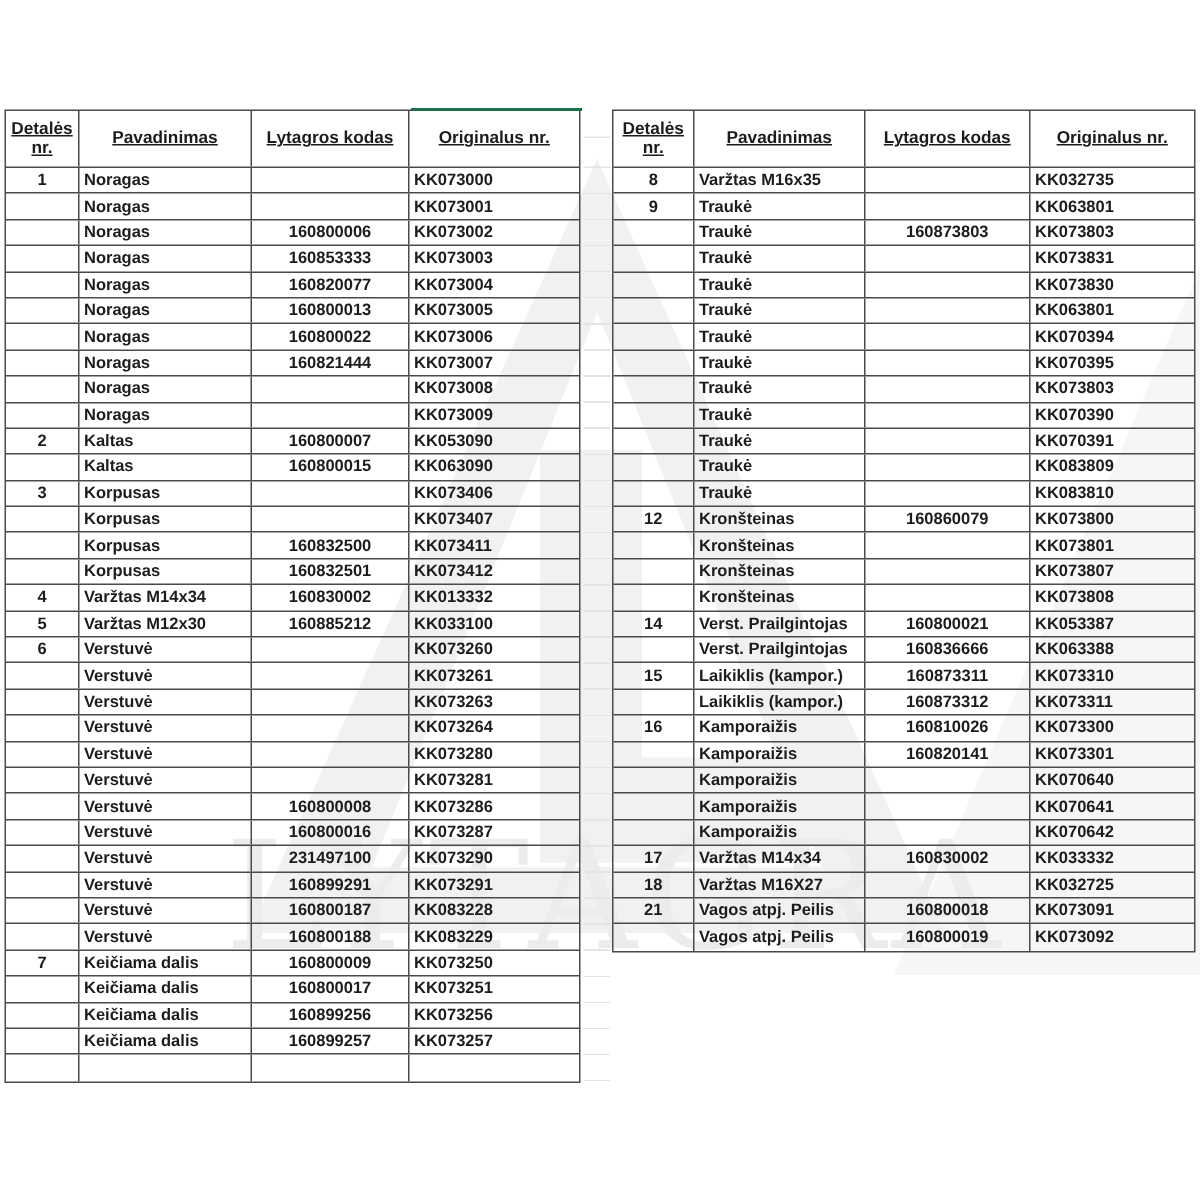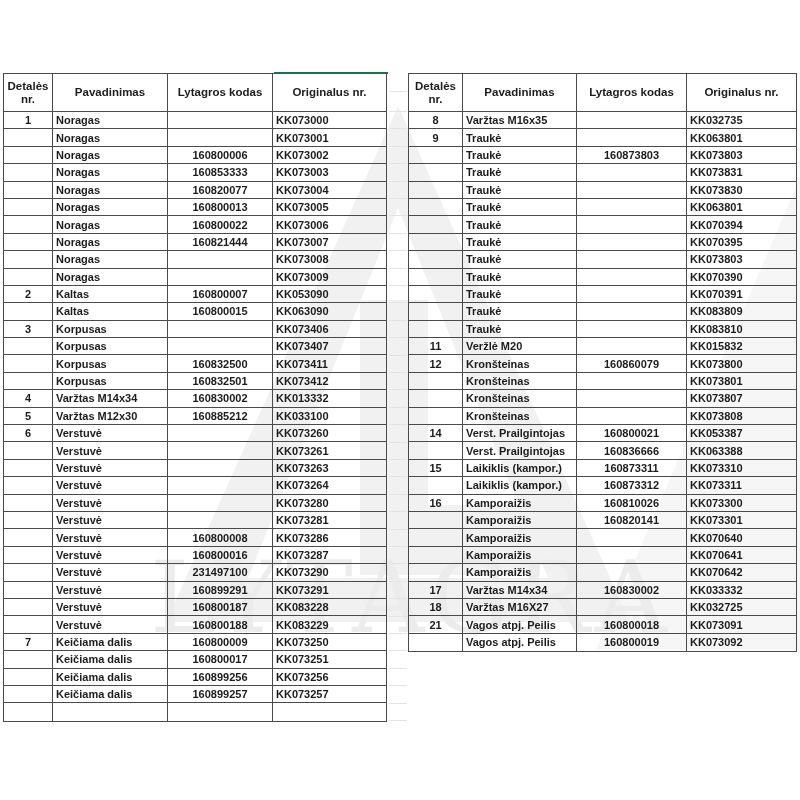--- a/index.html
+++ b/index.html
@@ -19,21 +19,21 @@
            font-size:100px;letter-spacing:5px;color:#ececec;white-space:nowrap;line-height:1;}
   
   .gap-lines{position:absolute;left:389px;top:111px;width:18px;height:612px;z-index:1;
              background:repeating-linear-gradient(to bottom,#e4e4e4 0 1px,transparent 1px 17.4px);}
   .gap-line-hdr{position:absolute;left:389px;top:91px;width:18px;height:1px;background:#e4e4e4;z-index:1;}
   
   .tbl{position:absolute;top:73px;display:flex;flex-direction:column;border:1px solid #4a4a4a;
        background:transparent;z-index:2;color:#1c1c1c;}
   .t0{left:3px;width:382px;}
   .t1{left:408px;width:387px;}
-  .hrow{display:flex;height:38px;border-bottom:1px solid #4a4a4a;box-sizing:border-box;}
+  .hrow{display:flex;height:38px;border-bottom:1px solid #4a4a4a;box-sizing:border-box;text-decoration:underline;}
   .row{display:flex;height:17.4px;border-bottom:1px solid #4a4a4a;box-sizing:border-box;}
   .rows .row:last-child{border-bottom:none;}
   .cell{box-sizing:border-box;border-right:1px solid #4a4a4a;display:flex;align-items:center;
         justify-content:center;font-weight:bold;font-size:11px;overflow:hidden;white-space:nowrap;}
   .hrow .cell{font-size:11.5px;line-height:12.5px;text-align:center;white-space:normal;}
   .t0 .c0{width:49px;} .t0 .c1{width:115px;} .t0 .c2{width:105px;} .t0 .c3{width:113px;border-right:none;}
   .t1 .c0{width:54px;} .t1 .c1{width:114px;} .t1 .c2{width:110px;} .t1 .c3{width:109px;border-right:none;}
   .row .c1,.row .c3{justify-content:flex-start;padding-left:3px;}
   
   .sel-line{position:absolute;left:274px;top:72px;width:114px;height:2px;background:#1e7145;z-index:3;}
@@ -356,26 +356,20 @@
           <div class="cell c2"></div>
           <div class="cell c3">KK083809</div>
         </div>
         <div class="row">
           <div class="cell c0"></div>
           <div class="cell c1">Traukė</div>
           <div class="cell c2"></div>
           <div class="cell c3">KK083810</div>
         </div>
         <div class="row">
-          <div class="cell c0">11</div>
-          <div class="cell c1">Veržlė M20</div>
-          <div class="cell c2"></div>
-          <div class="cell c3">KK015832</div>
-        </div>
-        <div class="row">
           <div class="cell c0">12</div>
           <div class="cell c1">Kronšteinas</div>
           <div class="cell c2">160860079</div>
           <div class="cell c3">KK073800</div>
         </div>
         <div class="row">
           <div class="cell c0"></div>
           <div class="cell c1">Kronšteinas</div>
           <div class="cell c2"></div>
           <div class="cell c3">KK073801</div>

